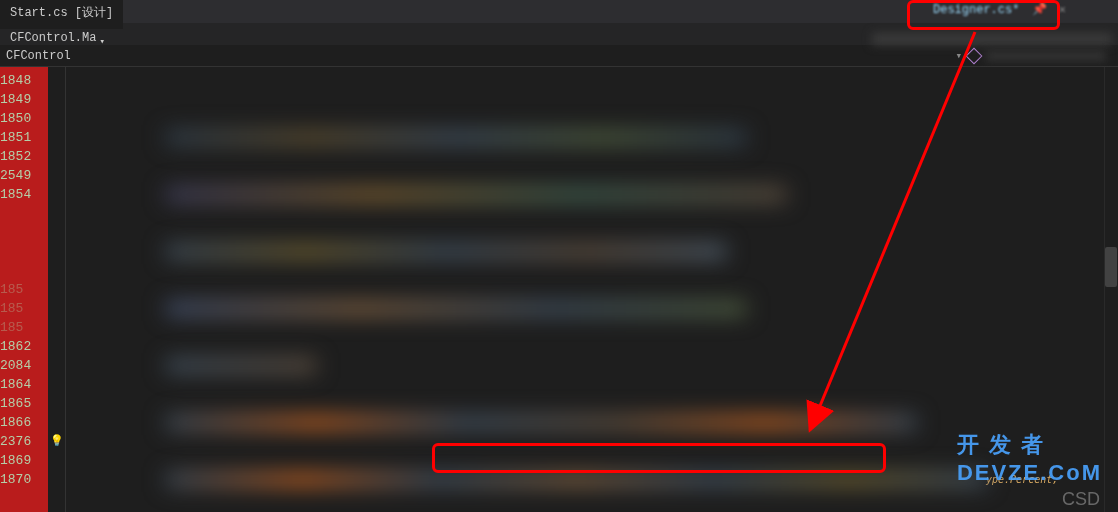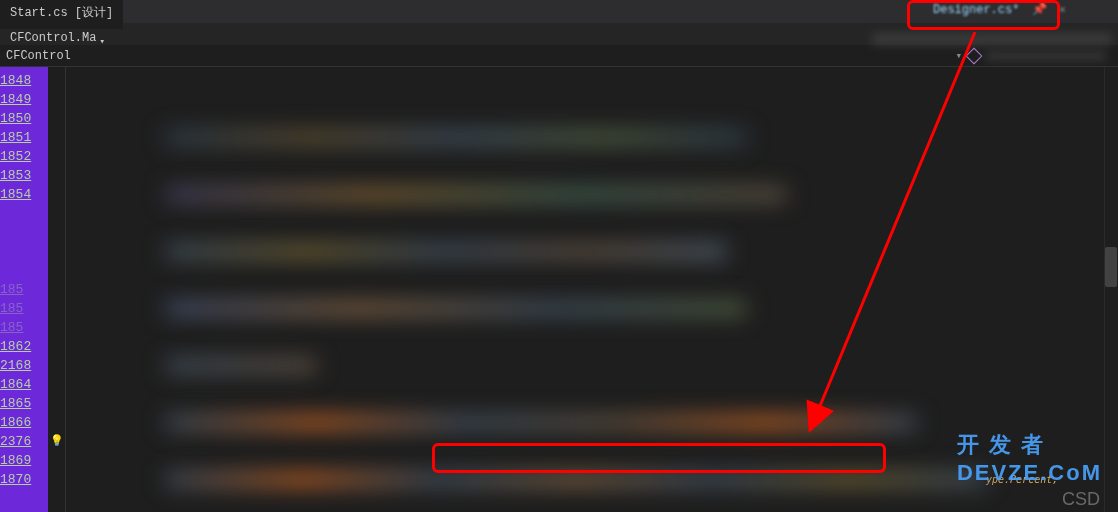--- a/index.html
+++ b/index.html
@@ -8,21 +8,21 @@
 .tab { padding:8px 10px; background:#1e1e1e; color:#ccc; border-top:2px solid #b5cea8; font-size:12px; display:flex; align-items:center; gap:4px; }
 .breadcrumb { height:22px; background:#252526; display:flex; align-items:flex-end; padding-left:4px; font-size:12px; color:#ccc; }
 .bc-item { padding:0 6px; display:flex; align-items:center; gap:3px; }
 .bc-dropdown { width:8px; height:8px; display:inline-block; }
 .bc-dropdown::after { content:'▾'; font-size:9px; color:#ccc; }
 .bc-sep { flex:1; }
 .breadcrumb2 { height:22px; background:#1e1e1e; display:flex; align-items:center; padding-left:0; font-size:12px; color:#ccc; border-bottom:1px solid #333;}
 .nav-right { margin-left:auto; margin-right:12px; display:flex; align-items:center; gap:6px;}
 .nav-icon { width:12px; height:12px; border:1px solid #b080d0; transform:rotate(45deg);}
 .editor { display:flex; height:calc(100% - 67px); background:#1e1e1e; position:relative; }
-.gutter { width:48px; background:#6d28d9; text-align:right; padding-right:8px; color:#b5cea8; font-size:13px; line-height:19px; padding-top:4px;text-decoration:underline;}
+.gutter { width:48px; background:#b91c1c; text-align:right; padding-right:8px; color:#b5cea8; font-size:13px; line-height:19px; padding-top:4px;}
 .glyph { width:18px; background:#1e1e1e; padding-top:4px; line-height:19px; position:relative; border-right:1px solid #333;}
 .lightbulb { position:absolute; left:2px; font-size:11px;}
 .code-area { flex:1; padding-top:4px; line-height:19px; font-family:Consolas,monospace; white-space:pre; font-size:10px; overflow:hidden; position:relative;}
 .line { height:19px; display:flex; align-items:center; white-space:pre;}
 .cls { color:#d6a862; font-style:italic;}
 .blur-strong { filter:blur(11px);}
 .annot-box1 { position:absolute; border:3px solid #ff0000; border-radius:6px; left:907px; top:0px; width:153px; height:30px; z-index:10;}
 .annot-box2 { position:absolute; border:3px solid #ff0000; border-radius:6px; left:432px; top:443px; width:454px; height:30px; z-index:10;}
 .watermark1 { position:absolute; right:16px; bottom:26px; color:#4aa3ff; font-family:sans-serif; font-size:22px; font-weight:bold; letter-spacing:2px; opacity:0.9;}
 .watermark2 { position:absolute; right:18px; bottom:2px; color:#999; font-family:sans-serif; font-size:18px; opacity:0.6;}
@@ -63,31 +63,31 @@
   </div>
 </div>
 
 <div class="editor">
   <div class="gutter">
     <div class="line">1848</div>
     <div class="line">1849</div>
     <div class="line">1850</div>
     <div class="line">1851</div>
     <div class="line">1852</div>
-    <div class="line">1853</div>
+    <div class="line">2549</div>
     <div class="line">1854</div>
     <div class="line"></div>
     <div class="line"></div>
     <div class="line"></div>
     <div class="line"></div>
     <div class="line halfgone-top">185</div>
     <div class="line halfgone-top">185</div>
     <div class="line halfgone-top">185</div>
     <div class="line">1862</div>
-    <div class="line">2168</div>
+    <div class="line">2084</div>
     <div class="line">1864</div>
     <div class="line">1865</div>
     <div class="line">1866</div>
     <div class="line">2376</div>
     <div class="line">1869</div>
     <div class="line">1870</div>
   </div>
   <div class="glyph">
     <span class="lightbulb" style="top:calc(4px + 19px*19);">💡</span>
   </div>

